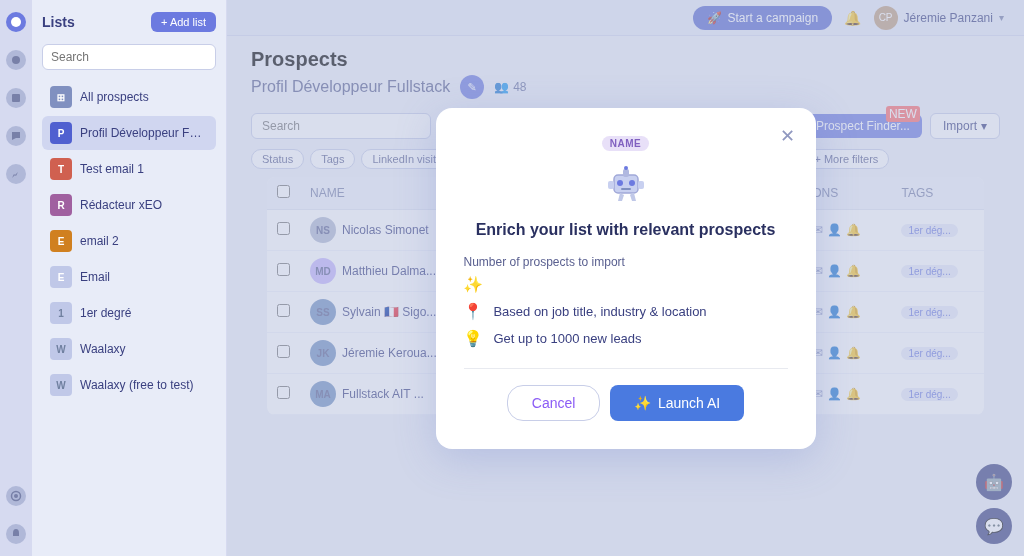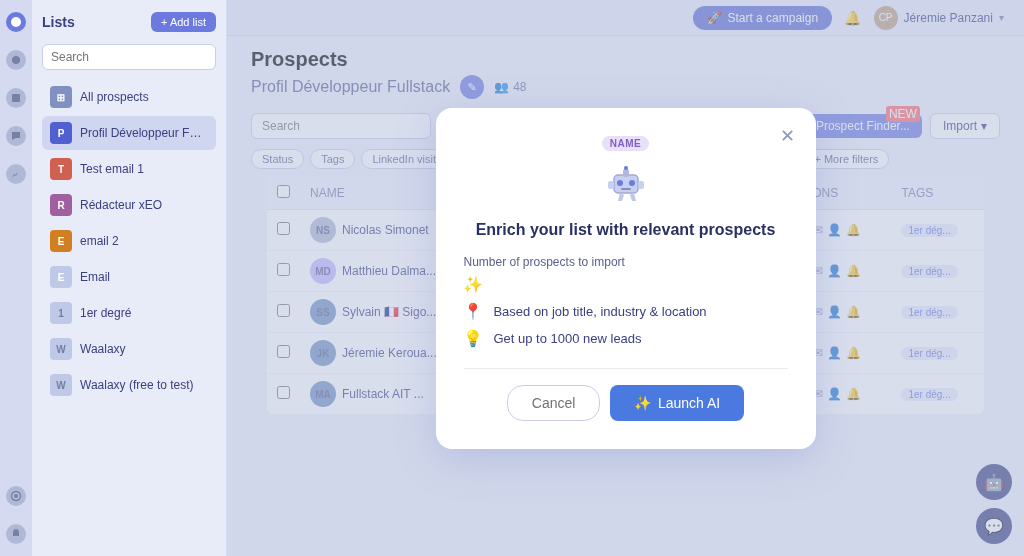--- a/index.html
+++ b/index.html
@@ -78,21 +78,21 @@
     .modal-robot { display: flex; justify-content: center; margin-bottom: 14px; }
     .robot-icon { width: 48px; height: 48px; }
     .modal-title { font-size: 16px; font-weight: 700; color: #2a3060; text-align: center; margin-bottom: 16px; }
     .modal-label { font-size: 12px; color: #5a6090; margin-bottom: 6px; }
     .modal-input { width: 100%; border: 1px solid #c8cee8; border-radius: 8px; padding: 10px 14px; font-size: 14px; color: #3a4080; outline: none; margin-bottom: 16px; }
     .modal-features { list-style: none; margin-bottom: 20px; display: flex; flex-direction: column; gap: 8px; }
     .modal-feature { display: flex; align-items: center; gap: 10px; font-size: 13px; color: #3a4080; }
     .feature-icon { font-size: 16px; }
     .modal-divider { border: none; border-top: 1px solid #e8eaf0; margin-bottom: 16px; }
     .modal-actions { display: flex; gap: 10px; justify-content: center; }
-    .cancel-btn { background: white; border: 1px solid #c8cee8; border-radius: 16px; padding: 9px 24px; font-size: 14px; color: #737373; cursor: pointer; }
+    .cancel-btn { background: white; border: 1px solid #c8cee8; border-radius: 16px; padding: 9px 24px; font-size: 14px; color: #8b5cf6; cursor: pointer; }
     .launch-btn { background: #4a7ae0; color: white; border: none; border-radius: 8px; padding: 9px 24px; font-size: 14px; cursor: pointer; display: flex; align-items: center; gap: 6px; font-weight: 500; }
 
     
     .bottom-right { position: absolute; bottom: 12px; right: 12px; display: flex; flex-direction: column; gap: 8px; }
     .bottom-btn { width: 36px; height: 36px; border-radius: 50%; display: flex; align-items: center; justify-content: center; cursor: pointer; font-size: 14px; }
     .bottom-btn-ai { background: #3a4080; color: white; }
     .bottom-btn-chat { background: #3a4080; color: white; }
   </style>
 </head>
 <body>

